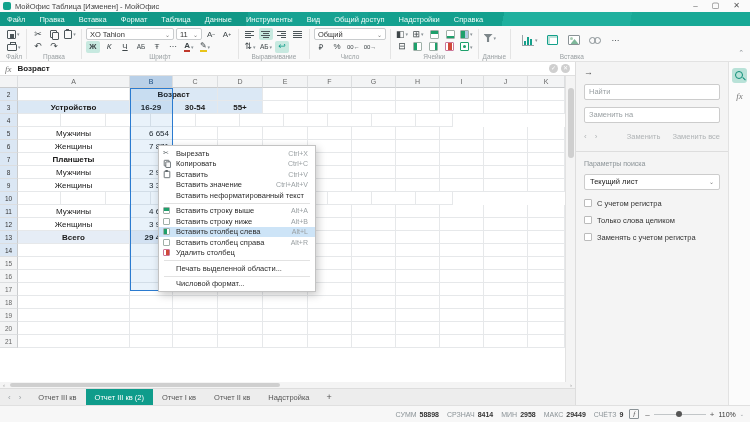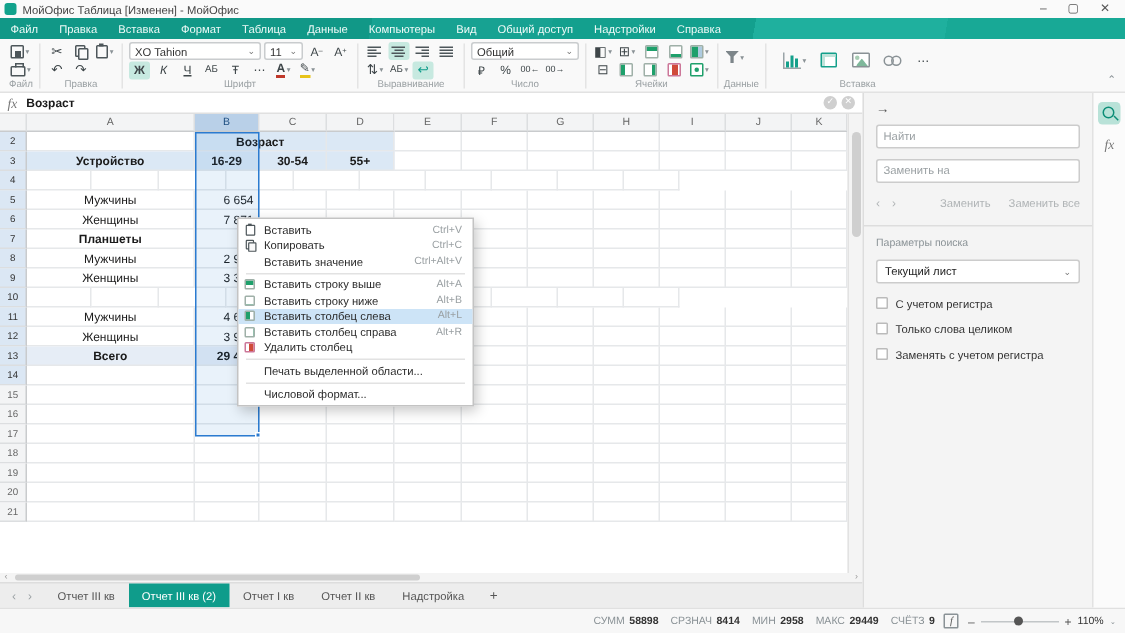--- a/index.html
+++ b/index.html
@@ -188,21 +188,21 @@
     </div>
   </div>
 
   <div class="menubar">
       <span class="mb-item">Файл</span>
       <span class="mb-item">Правка</span>
       <span class="mb-item">Вставка</span>
       <span class="mb-item">Формат</span>
       <span class="mb-item">Таблица</span>
       <span class="mb-item">Данные</span>
-      <span class="mb-item">Компьютеры</span>
+      <span class="mb-item">Инструменты</span>
       <span class="mb-item">Вид</span>
       <span class="mb-item">Общий доступ</span>
       <span class="mb-item">Надстройки</span>
       <span class="mb-item">Справка</span>
     </div>
 
   <div class="toolbar">
     <div class="tgroup">
       <div class="trow">
           <span class="tbtn">
@@ -815,37 +815,46 @@
           <span class="z-dot"></span>
         </span>
       <span>+</span>
       <span class="z-val">110%</span>
       <span class="z-car">⌄</span>
     </div>
   </div>
 
   <div class="ctx" id="ctx-host">
       <div class="ctx-item">
+        <span class="ctx-ic">✂</span>
+        <span class="ctx-label">Вырезать</span>
+        <span class="ctx-sc">Ctrl+X</span>
+      </div>
+      <div class="ctx-item">
+        <span class="ctx-ic">
+          <span class="ic-copy" style="transform: scale(0.8);"></span>
+        </span>
+        <span class="ctx-label">Копировать</span>
+        <span class="ctx-sc">Ctrl+C</span>
+      </div>
+      <div class="ctx-item">
         <span class="ctx-ic">
           <span class="ic-paste" style="transform: scale(0.8);"></span>
         </span>
         <span class="ctx-label">Вставить</span>
         <span class="ctx-sc">Ctrl+V</span>
-      </div>
-      <div class="ctx-item">
-        <span class="ctx-ic">
-          <span class="ic-copy" style="transform: scale(0.8);"></span>
-        </span>
-        <span class="ctx-label">Копировать</span>
-        <span class="ctx-sc">Ctrl+C</span>
       </div>
       <div class="ctx-item">
         <span class="ctx-ic"></span>
         <span class="ctx-label">Вставить значение</span>
         <span class="ctx-sc">Ctrl+Alt+V</span>
+      </div>
+      <div class="ctx-item">
+        <span class="ctx-ic"></span>
+        <span class="ctx-label">Вставить неформатированный текст</span>
       </div>
       <div class="ctx-sep"></div>
       <div class="ctx-item">
         <span class="ctx-ic">
           <span class="mi mi-ra"></span>
         </span>
         <span class="ctx-label">Вставить строку выше</span>
         <span class="ctx-sc">Alt+A</span>
       </div>
       <div class="ctx-item">

